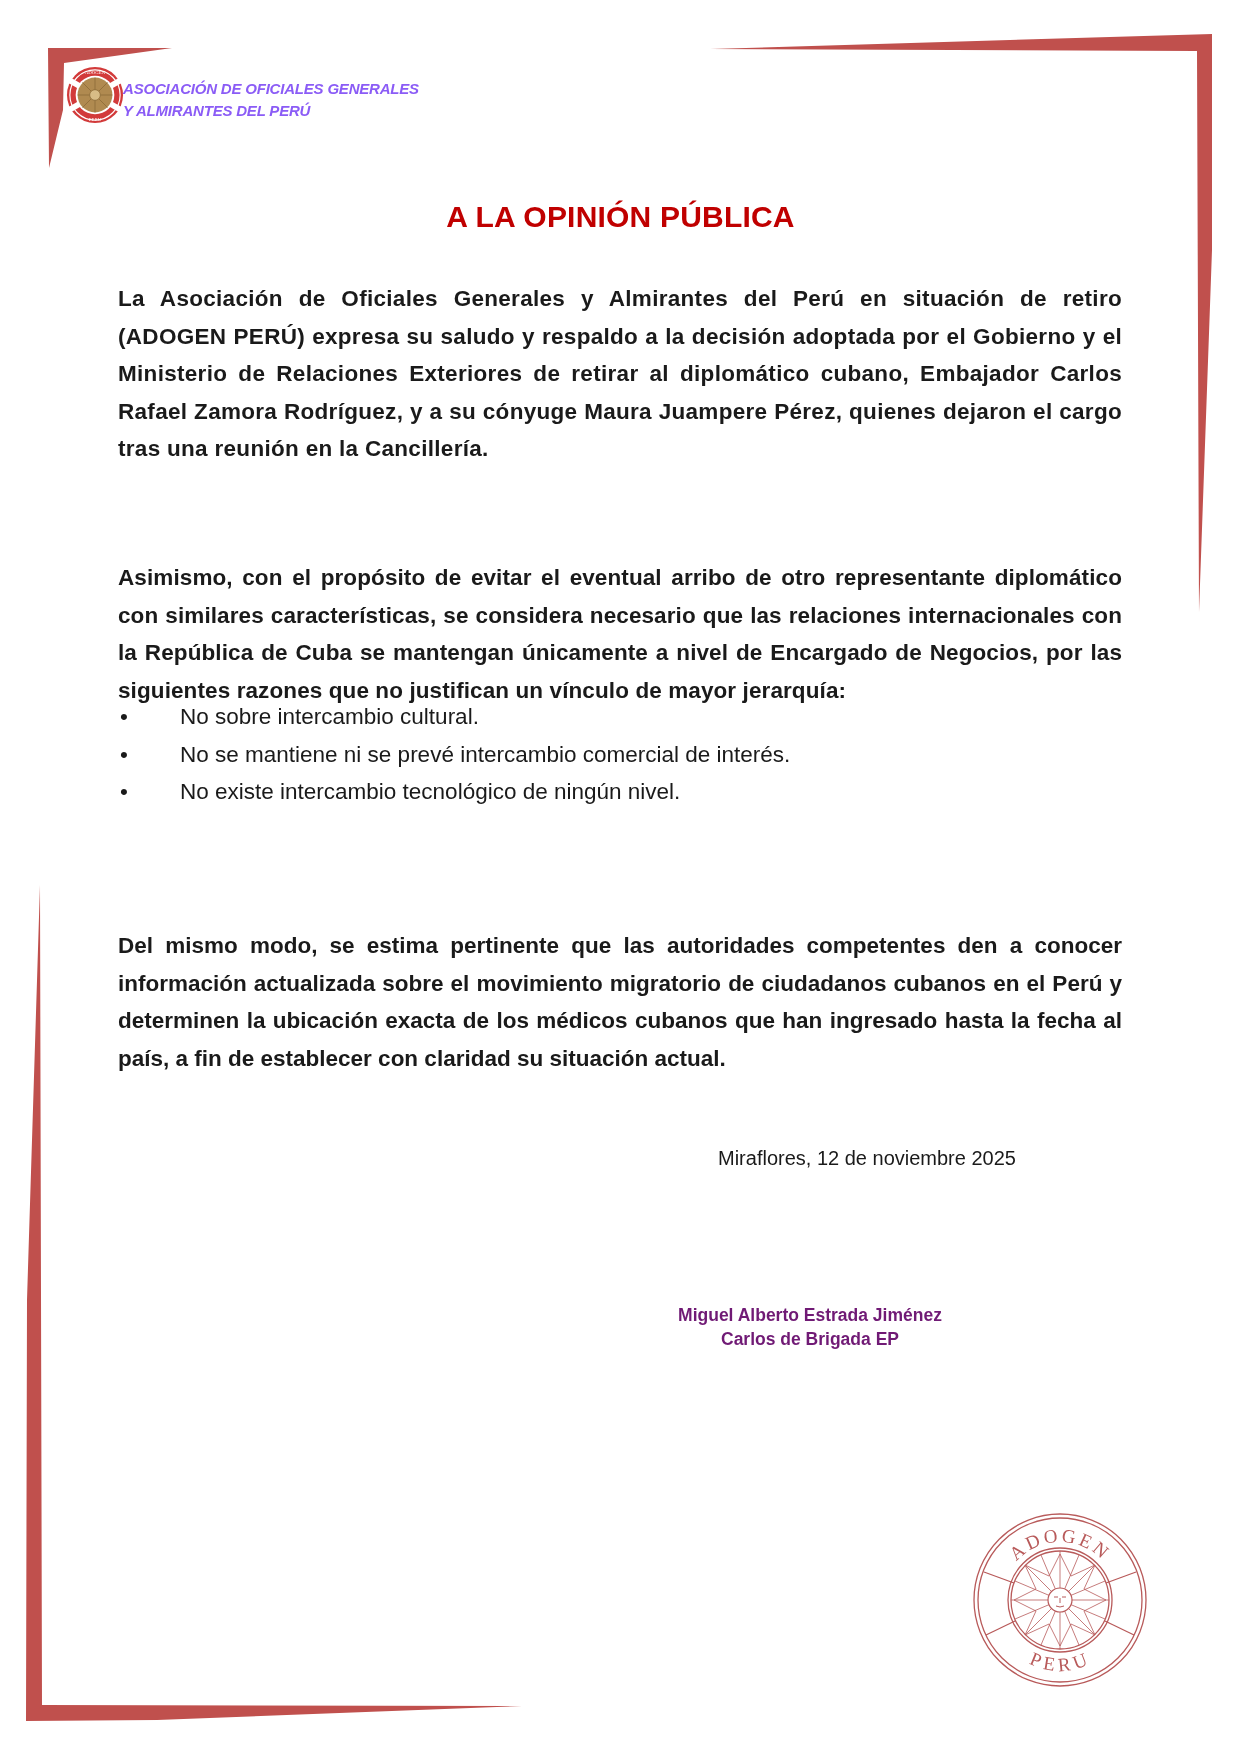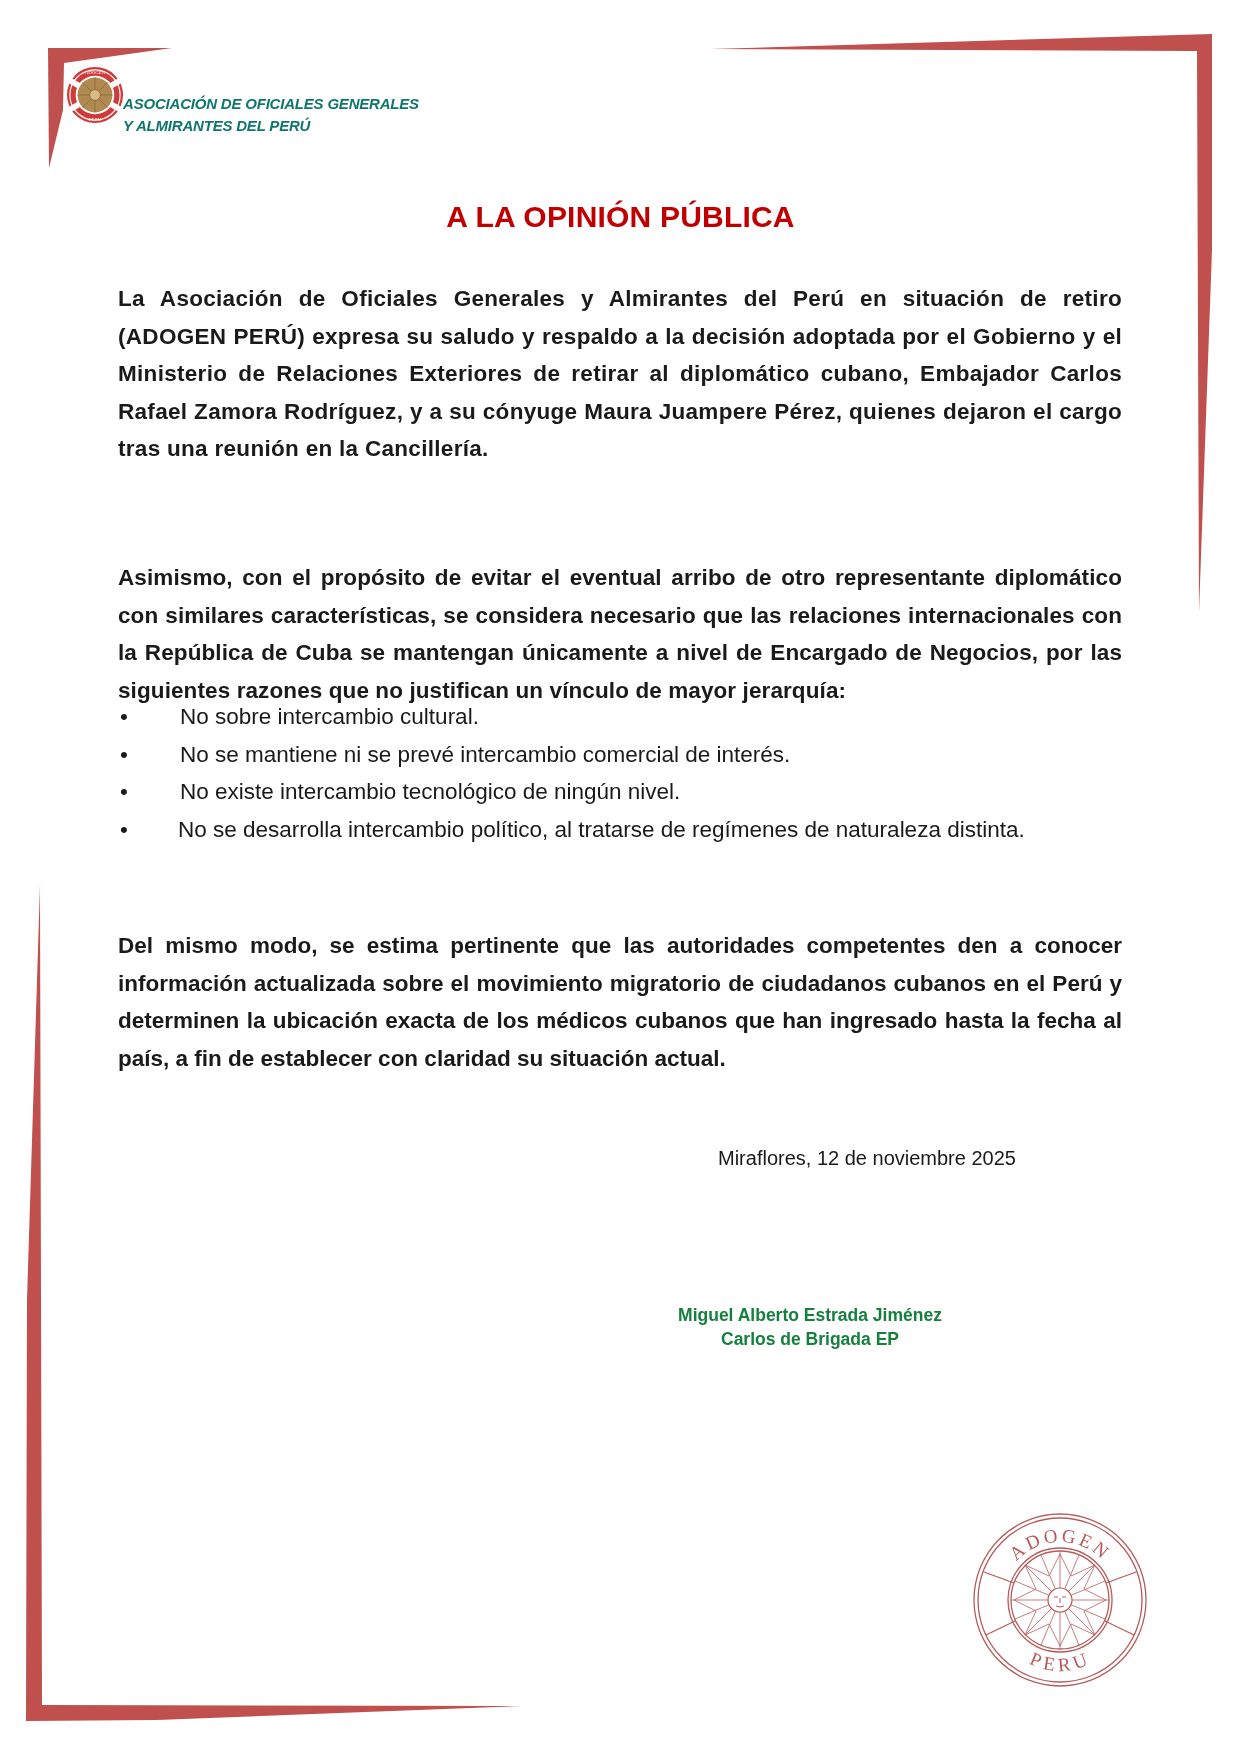--- a/index.html
+++ b/index.html
@@ -1,33 +1,33 @@
 <!DOCTYPE html>
 <html><head>
 <meta charset="utf-8">
 <style>
   html, body { margin: 0; padding: 0; background: #ffffff; }
   body { width: 1241px; height: 1755px; position: relative; overflow: hidden; font-family: "Liberation Sans", sans-serif; color: #1a1a1a; }
   .frame { position: absolute; left: 0; top: 0; width: 1241px; height: 1755px; pointer-events: none; }
   .header-logo { position: absolute; left: 66px; top: 66px; width: 58px; height: 58px; }
-  .org-name { position: absolute; left: 123px; top: 93px; font-family: "Liberation Sans", sans-serif; font-weight: bold; font-style: italic; color: #0f766e; font-size: 15px; line-height: 22px; letter-spacing: -0.2px; }
+  .org-name { position: absolute; left: 123px; top: 78px; font-family: "Liberation Sans", sans-serif; font-weight: bold; font-style: italic; color: #8b5cf6; font-size: 15px; line-height: 22px; letter-spacing: -0.2px; }
   .title { position: absolute; left: 0; width: 1241px; top: 200px; text-align: center; color: #c00000; font-weight: bold; font-size: 30px; letter-spacing: 0.2px; }
   .body { position: absolute; left: 118px; width: 1004px; font-size: 22.5px; line-height: 37.5px; color: #1a1a1a; }
   .p { text-align: justify; margin: 0; font-weight: bold; }
   .p1 { top: 280px; letter-spacing: 0.3px; }
   .p2 { top: 516px; letter-spacing: 0.1px; margin-top: 43px; }
   .bullets { top: 698px; }
   .bullets .li { display: flex; text-align: justify; }
   .bullets .dot { width: 60px; flex: none; padding-left: 2px; }
   .bullets .li-text { flex: 1; }
   .bullets .li.wrap { display: block; text-align: justify; }
   .bullets .li.wrap .dot { display: inline-block; width: 58px; }
   .p3 { top: 927px; }
   .date { position: absolute; left: 718px; top: 1147px; font-size: 20px; color: #1a1a1a; }
-  .signature { position: absolute; left: 610px; width: 400px; top: 1303px; text-align: center; font-weight: bold; font-size: 17.5px; line-height: 24px; color: #15803d; }
+  .signature { position: absolute; left: 610px; width: 400px; top: 1303px; text-align: center; font-weight: bold; font-size: 17.5px; line-height: 24px; color: #701a75; }
   .seal { position: absolute; left: 970px; top: 1510px; width: 180px; height: 180px; }
 </style>
 </head>
 <body>
 
 <svg class="frame" viewBox="0 0 1241 1755" xmlns="http://www.w3.org/2000/svg">
 
   <polygon points="48,48 172,48 64,63 63,110 49,168" fill="#c0504d"></polygon>
 
   <polygon points="710,49 1212,34 1212,250 1199,612 1197,51" fill="#c0504d"></polygon>
@@ -71,23 +71,20 @@
     <span class="li-text">No sobre intercambio cultural.</span>
   </div>
   <div class="li">
     <span class="dot">•</span>
     <span class="li-text">No se mantiene ni se prevé intercambio comercial de interés.</span>
   </div>
   <div class="li">
     <span class="dot">•</span>
     <span class="li-text">No existe intercambio tecnológico de ningún nivel.</span>
   </div>
-  <div class="li wrap">
-    <span class="dot">•</span><span class="li-text">No se desarrolla intercambio político, al tratarse de regímenes de naturaleza distinta.</span>
-  </div>
 </div>
 
 <p class="body p p3">Del mismo modo, se estima pertinente que las autoridades competentes den a conocer información actualizada sobre el movimiento migratorio de ciudadanos cubanos en el Perú y determinen la ubicación exacta de los médicos cubanos que han ingresado hasta la fecha al país, a fin de establecer con claridad su situación actual.</p>
 
 <div class="date">Miraflores, 12 de noviembre 2025</div>
 
 <div class="signature">
   <div>Miguel Alberto Estrada Jiménez</div>
   <div>Carlos de Brigada EP</div>
 </div>

